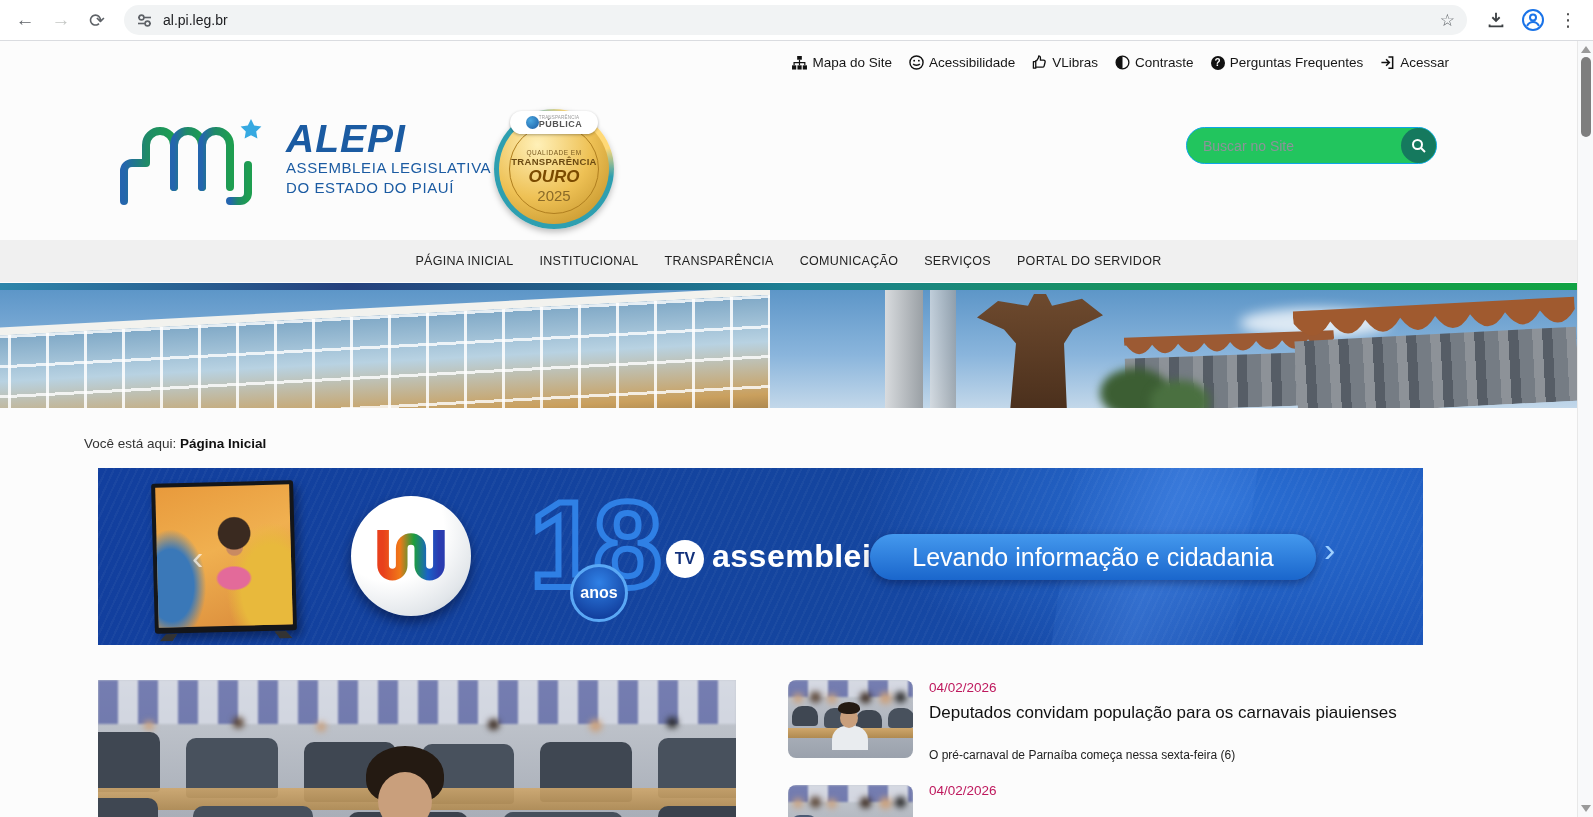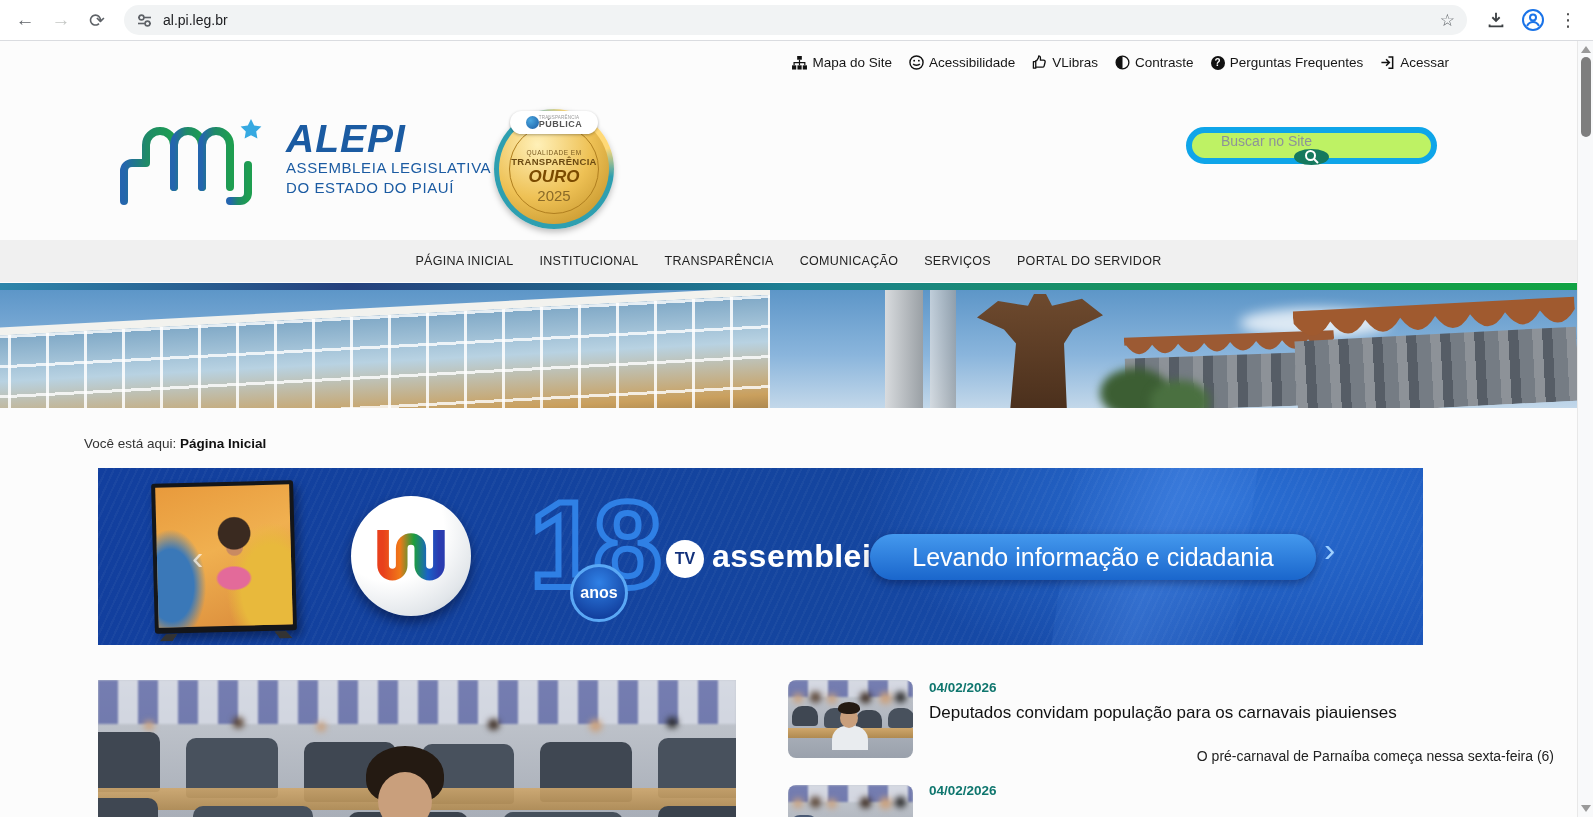--- a/index.html
+++ b/index.html
@@ -43,21 +43,21 @@
   .medal-l1 { font-size:6.5px; color:#7a5a20; letter-spacing:.5px; }
   .medal-l2 { font-size:9.5px; font-weight:bold; color:#6b4a12; letter-spacing:.3px; }
   .medal-l3 { font-size:17px; font-weight:800; font-style:italic; color:#7a4a00; }
   .medal-year { font-size:15px; color:#8a6a28; }
   .medal-banner { position:absolute; top:-3px; left:50%; transform:translateX(-50%); width:88px; height:23px; background:#fff; border-radius:12px; box-shadow:0 1px 3px rgba(0,0,0,.3); display:flex; align-items:center; justify-content:center; gap:0; z-index:2; }
   .medal-banner .dot { width:13px; height:13px; border-radius:50%; background:radial-gradient(circle at 35% 35%, #4aa7e0, #1b5ba2); }
   .mb-txt { text-align:left; line-height:1; }
   .mb-small { font-size:4.5px; color:#999; letter-spacing:.2px; }
   .mb-main { font-size:9px; font-weight:bold; color:#555; letter-spacing:.5px; }
 
-  .search { position:absolute; top:86px; right:140px; width:251px; height:37px; border:6px solid #0ea5e9; background:#bef264; border-radius:19px; display:flex; align-items:center;flex-direction:column; }
+  .search { position:absolute; top:86px; right:140px; width:251px; height:37px; border:1px solid #0ea5e9; background:#22c55e; border-radius:19px; display:flex; align-items:center; }
   .search input { border:none; outline:none; background:transparent; flex:1; padding:0 16px; font-size:14px; color:#333; font-family:"Liberation Sans", sans-serif; }
   .search input::placeholder { color:#8d9399; }
   .search-btn { width:35px; height:35px; border-radius:50%; background:#15795e; border:none; display:flex; align-items:center; justify-content:center; cursor:pointer; }
 
   
   .mainnav { position:absolute; top:199px; left:0; width:1577px; height:42px; background:#f0f0f0; display:flex; align-items:center; justify-content:center; gap:26px; }
   .mn-item { font-size:12.5px; font-weight:500; color:#222; letter-spacing:.3px; cursor:pointer; white-space:nowrap; }
   .mn-item.highlighted { border:4px solid #000; padding:7px 9px; }
   .grad-bar { position:absolute; top:242px; left:0; width:1577px; height:7px;
     background:linear-gradient(90deg,#2e86ab 0%, #25407d 22%, #1d7f93 50%, #14984f 78%, #11a344 100%); }
@@ -137,23 +137,23 @@
       radial-gradient(circle 10px at 78% 60%, #caa17e 60%, transparent 65%),
       radial-gradient(circle 9px at 90% 55%, #2a2a2a 60%, transparent 65%); }
   .chair { position:absolute; background:#3f4752; border-radius:10px 10px 4px 4px; }
   .wood { position:absolute; left:0; right:0; background:linear-gradient(180deg,#cfa76c,#b08a50); }
   .figure-hair { position:absolute; background:#241a12; border-radius:50% 50% 40% 40%; }
   .figure-face { position:absolute; background:#c99f7c; border-radius:50%; }
   .figure-suit { position:absolute; background:#e9ecef; border-radius:14px 14px 0 0; }
   .featured { position:absolute; left:0; top:0; width:638px; height:200px; }
   .thumb { position:absolute; left:690px; width:125px; height:78px; border-radius:8px; }
   .news-text { position:absolute; left:831px; width:625px; }
-  .news-date { font-size:13.5px; color:#0f766e;font-weight:bold; }
+  .news-date { font-size:13.5px; color:#be185d; }
   .news-title { font-size:17px; font-weight:500; color:#111; margin-top:7px; line-height:1.25; cursor:pointer; }
-  .news-summary { font-size:14px; color:#222;text-align:right; }
+  .news-summary { font-size:12px; color:#222; }
 </style>
 </head>
 <body>
 
 <div class="chrome">
   <div class="nav-glyph">←</div>
   <div class="nav-glyph disabled">→</div>
   <div class="nav-glyph">⟳</div>
   <div class="omnibox">
     <svg width="17" height="17" viewBox="0 0 17 17">

